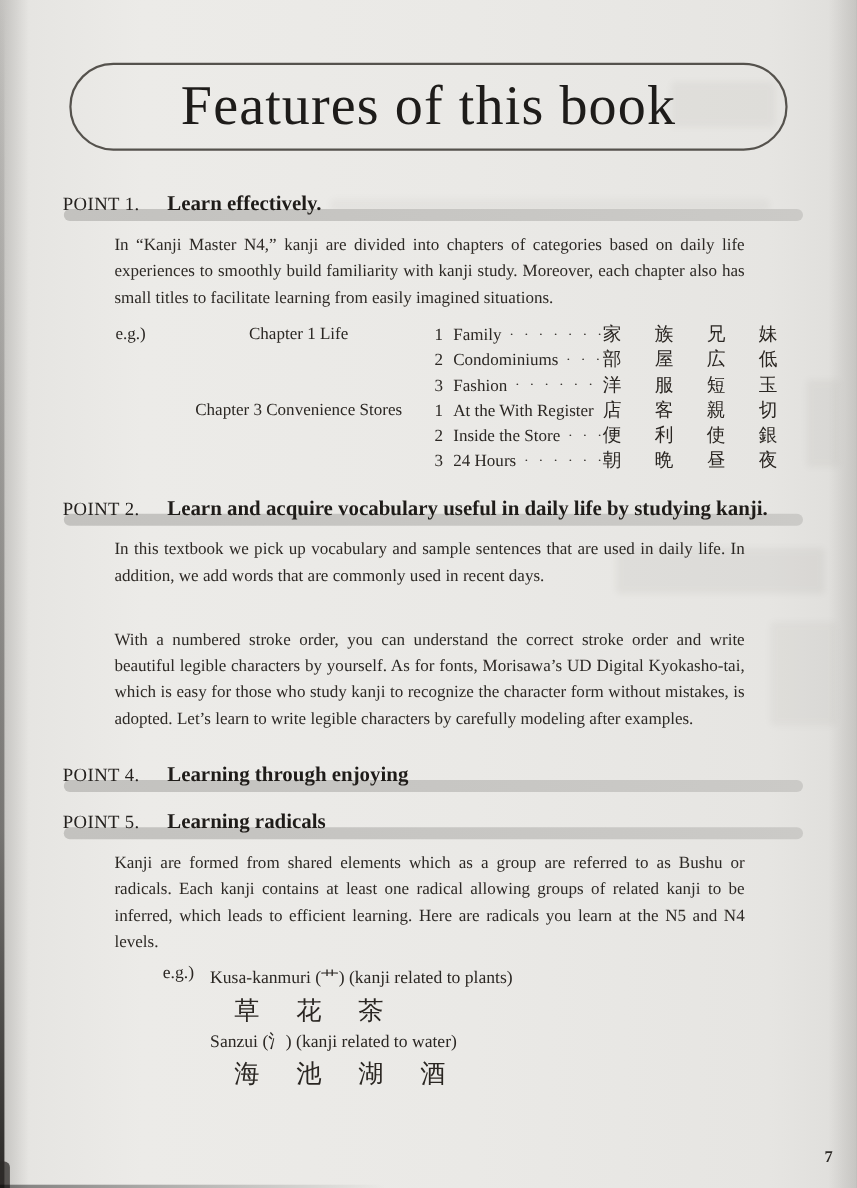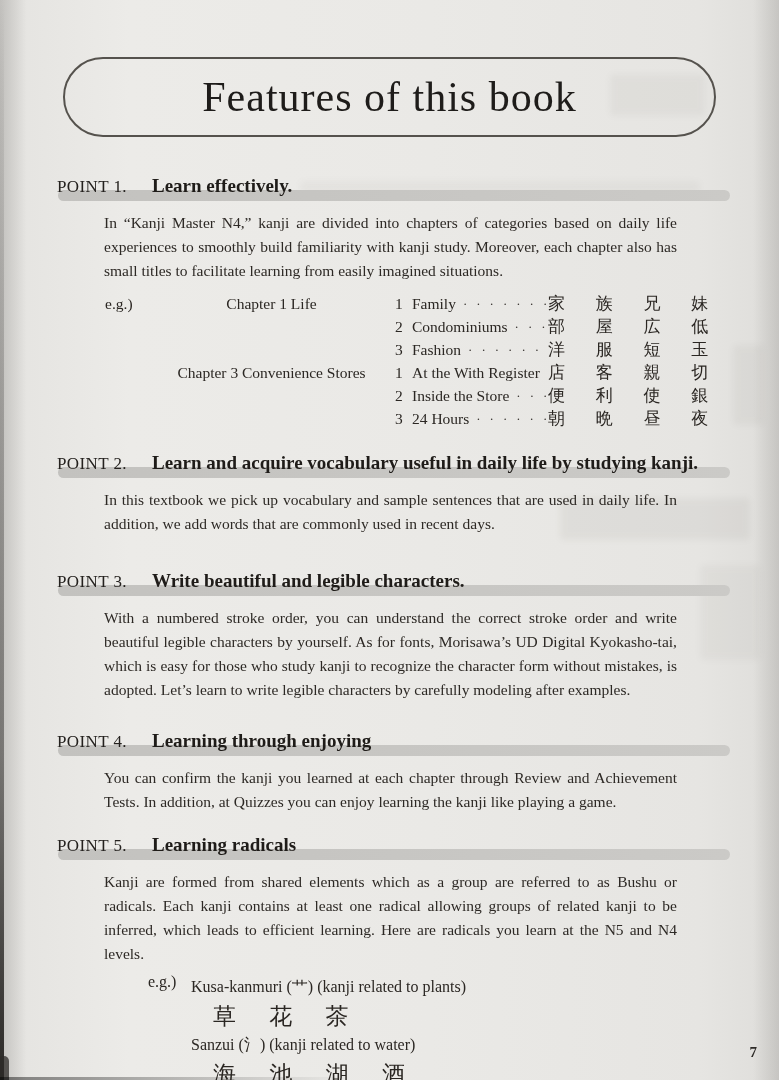--- a/index.html
+++ b/index.html
@@ -17,21 +17,21 @@
   .bottom-edge{position:absolute;left:0;bottom:0;height:3px;width:45%;
     background:linear-gradient(to right,rgba(0,0,0,.45),rgba(0,0,0,0));}
   .right-band{position:absolute;right:0;top:0;bottom:0;width:26px;
     background:linear-gradient(to left,rgba(90,87,83,.18),rgba(90,87,83,0));}
   .bleed{position:absolute;background:#6b675f;filter:blur(3px);border-radius:4px;}
 
   
   .title-box{position:relative;margin:57px 0 0 63px;width:649px;height:76px;
     border:2px solid #55524d;border-radius:42px;
     display:flex;align-items:center;justify-content:center;z-index:1;}
-  .title-box h1{margin:0;font-size:42px;font-weight:normal;letter-spacing:1px;color:#1e1c1a;}
+  .title-box h1{margin:0;font-size:51px;font-weight:normal;letter-spacing:1px;color:#1e1c1a;}
 
   
   .content{position:relative;padding:0 49px 0 57px;z-index:1;}
   .point{margin-top:38px;}
   .point.p2{margin-top:22px;}
   .point.p3{margin-top:34px;}
   .point.p4{margin-top:28px;}
   .point.p5{margin-top:20px;}
   .point-heading{position:relative;height:23px;}
   .hl-bar{position:absolute;left:1px;right:0;bottom:-3px;height:11px;border-radius:7px;
@@ -43,21 +43,21 @@
   
   .ex1{margin:9px 0 0 48px;font-size:15.5px;}
   .ex1-row{display:flex;height:23px;align-items:center;}
   .col-eg{width:43px;}
   .col-ch{width:247px;white-space:nowrap;text-align:center;}
   .col-item{flex:1;display:flex;align-items:baseline;min-width:0;}
   .item-num{width:17px;}
   .item-title{padding-right:7px;white-space:nowrap;}
   .dots{flex:1;overflow:hidden;white-space:nowrap;letter-spacing:9px;font-size:13px;color:#3b3733;transform:translateY(-1px);}
   .kanji-cell{width:182px;font-size:17px;word-spacing:26px;white-space:nowrap;color:#2a2622;
-    font-family:Liberation Sans, sans-serif;}
+    font-family:Liberation Serif, serif;}
 
   
   .rad{margin:7px 0 0 91px;font-size:16px;display:flex;}
   .rad-label{width:43px;}
   .rad-name{height:28px;line-height:28px;white-space:nowrap;}
   .rad-kanji{height:30px;line-height:30px;padding-left:22px;font-size:23px;word-spacing:26px;color:#2a2622;
     font-family:"DejaVu Sans","Liberation Serif",serif;}
 
   .page-number{position:absolute;right:22px;bottom:19px;font-size:15px;font-weight:bold;color:#2e2b28;}
 </style>
@@ -158,35 +158,29 @@
     <section class="point p2">
       <div class="point-heading">
         <span class="hl-bar"></span>
         <span class="point-label">POINT 2.</span>
         <span class="point-title">Learn and acquire vocabulary useful in daily life by studying kanji.</span>
       </div>
       <p class="point-body">In this textbook we pick up vocabulary and sample sentences that are used in daily life. In addition, we add words that are commonly used in recent days.</p>
     </section>
 
     <section class="point p3">
-      <div class="point-heading">
-        <span class="hl-bar"></span>
-        <span class="point-label">POINT 3.</span>
-        <span class="point-title">Write beautiful and legible characters.</span>
-      </div>
       <p class="point-body">With a numbered stroke order, you can understand the correct stroke order and write beautiful legible characters by yourself. As for fonts, Morisawa’s UD Digital Kyokasho-tai, which is easy for those who study kanji to recognize the character form without mistakes, is adopted. Let’s learn to write legible characters by carefully modeling after examples.</p>
     </section>
 
     <section class="point p4">
       <div class="point-heading">
         <span class="hl-bar"></span>
         <span class="point-label">POINT 4.</span>
         <span class="point-title">Learning through enjoying</span>
       </div>
-      <p class="point-body">You can confirm the kanji you learned at each chapter through Review and Achievement Tests. In addition, at Quizzes you can enjoy learning the kanji like playing a game.</p>
     </section>
 
     <section class="point p5">
       <div class="point-heading">
         <span class="hl-bar"></span>
         <span class="point-label">POINT 5.</span>
         <span class="point-title">Learning radicals</span>
       </div>
       <p class="point-body">Kanji are formed from shared elements which as a group are referred to as Bushu or radicals. Each kanji contains at least one radical allowing groups of related kanji to be inferred, which leads to efficient learning. Here are radicals you learn at the N5 and N4 levels.</p>
 

